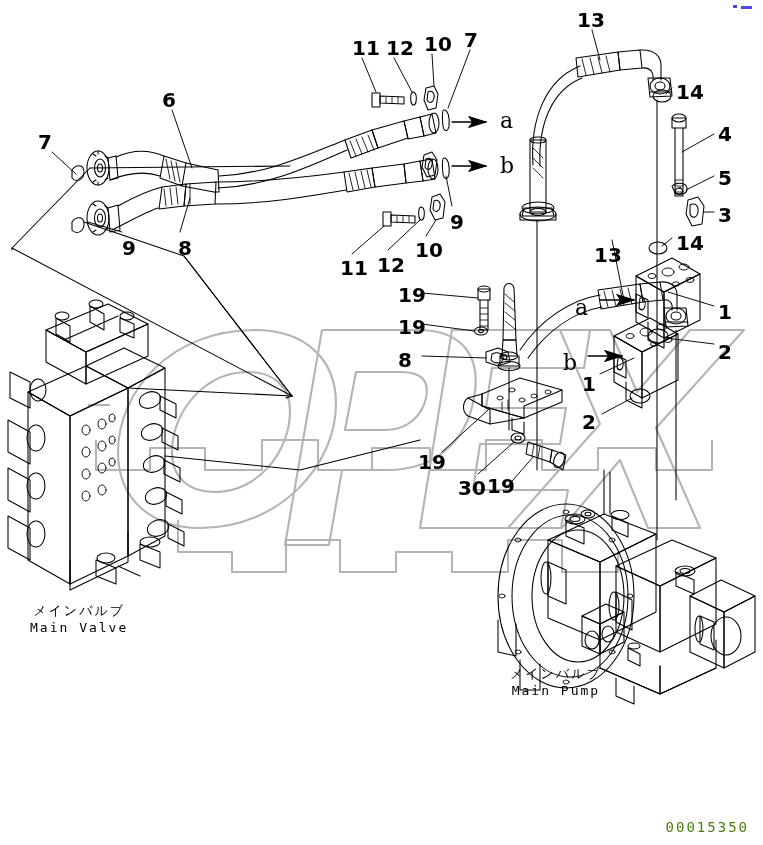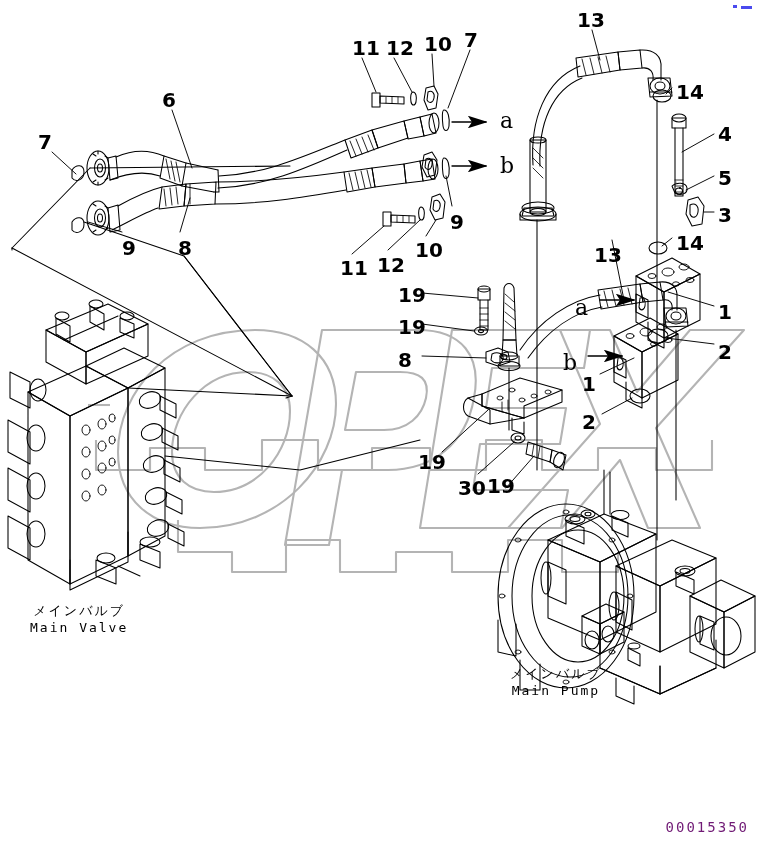--- a/index.html
+++ b/index.html
@@ -27,21 +27,21 @@
     position:absolute;text-align:center;color:#000;
     font-family:"DejaVu Sans Mono","Liberation Mono",monospace;
     font-size:13px;line-height:17px;white-space:nowrap;
     letter-spacing:1px;
   }
   .caption .jp{display:block;font-size:13px;letter-spacing:2px;}
   .caption .en{display:block;font-size:13px;letter-spacing:2px;}
   #partno{
     position:absolute;right:14px;bottom:10px;
     font-family:"DejaVu Sans Mono","Liberation Mono",monospace;
-    font-size:14px;letter-spacing:2px;color:#701a75;
+    font-size:14px;letter-spacing:2px;color:#4d7c0f;
   }
   #cornermark{position:absolute;right:8px;top:4px;width:22px;height:8px;}
 </style>
 </head>
 <body>
 
 <div id="sheet">
 
   <svg class="layer" id="wm" viewBox="0 0 763 845">
     <g fill="none" stroke="#b4b4b4" stroke-width="2.1" stroke-linejoin="round">

